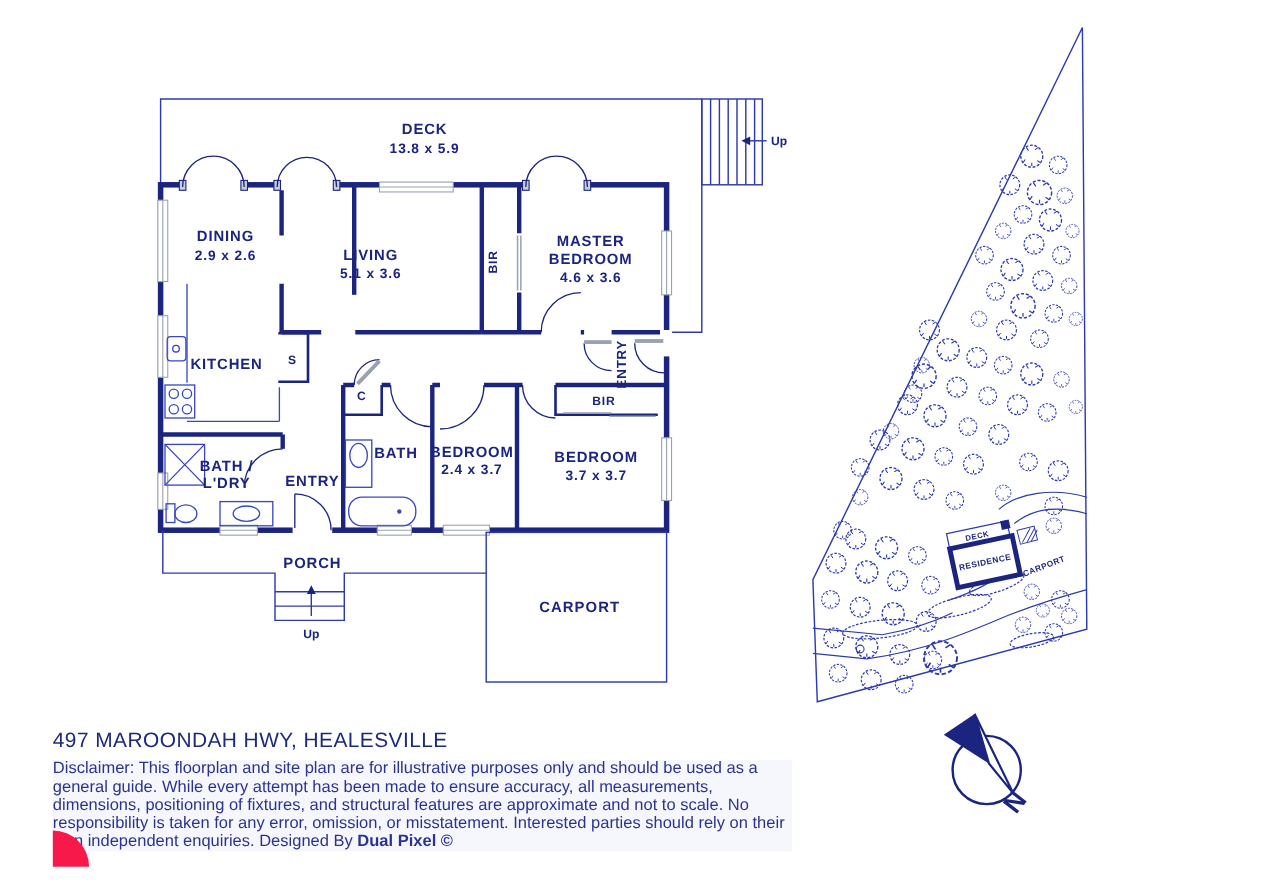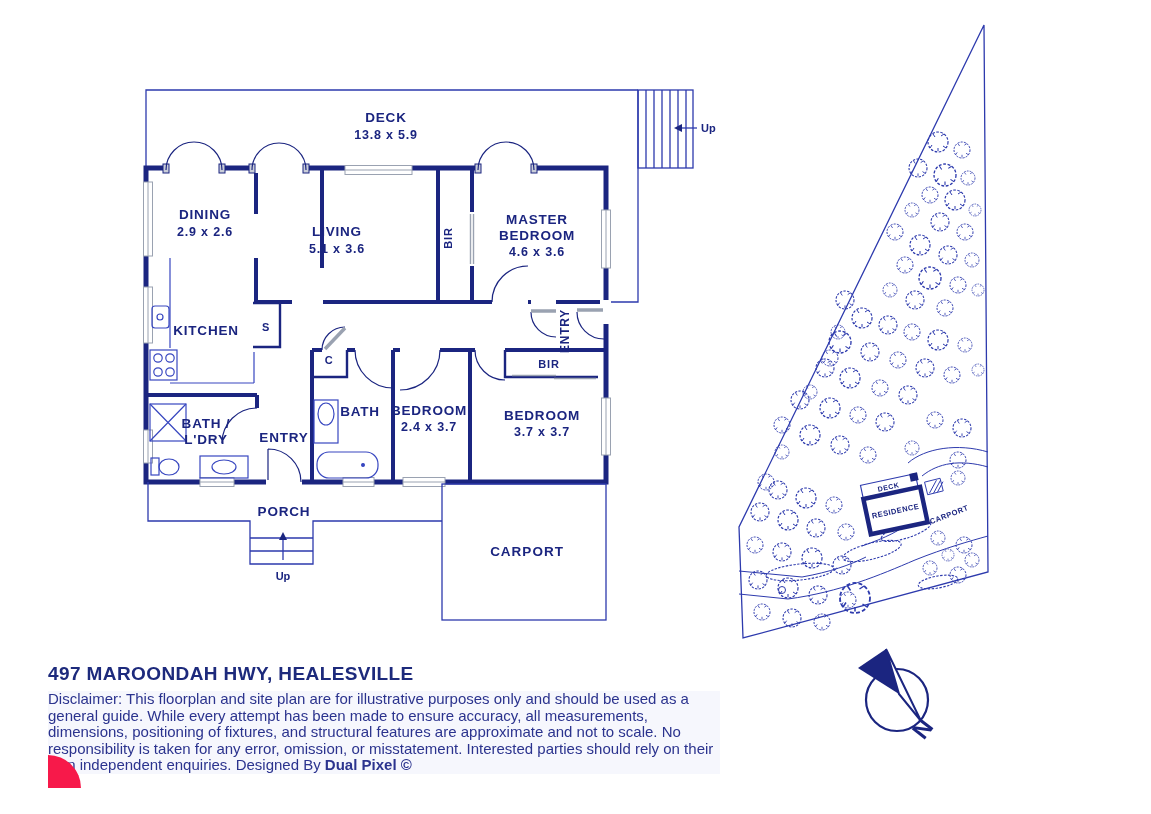--- a/index.html
+++ b/index.html
@@ -1,19 +1,19 @@
 <!DOCTYPE html>
 <html><head>
 <meta charset="utf-8">
 <style>
   html,body{margin:0;padding:0;background:#fff;}
   .page{position:relative;width:1151px;height:814px;background:#ffffff;overflow:hidden;
         font-family:"Liberation Sans",sans-serif;}
   .plan-svg{position:absolute;left:0;top:0;width:1151px;height:814px;}
-  .title{position:absolute;left:48px;top:663px;font-size:19px;font-weight:bold;
+  .title{position:absolute;left:48px;top:663px;font-size:19px;font-weight:normal;
          color:#1d2a7c;letter-spacing:0.4px;}
   .disclaimer{position:absolute;left:48px;top:691px;width:672px;font-size:15px;
          line-height:16.6px;color:#2b338e;background:rgba(238,240,251,0.55);}
   .disclaimer b{font-weight:bold;}
   .logo{position:absolute;left:48px;top:755px;display:flex;align-items:center;gap:13px;}
   .logo-mark{width:33px;height:33px;background:#f7194a;border-radius:0 100% 0 0;}
   .logo-text{font-size:23px;font-weight:bold;letter-spacing:5.5px;color:#2633b8;}
   svg text{font-family:"Liberation Sans",sans-serif;font-weight:bold;fill:#1b2580;}
 </style>
 </head>

